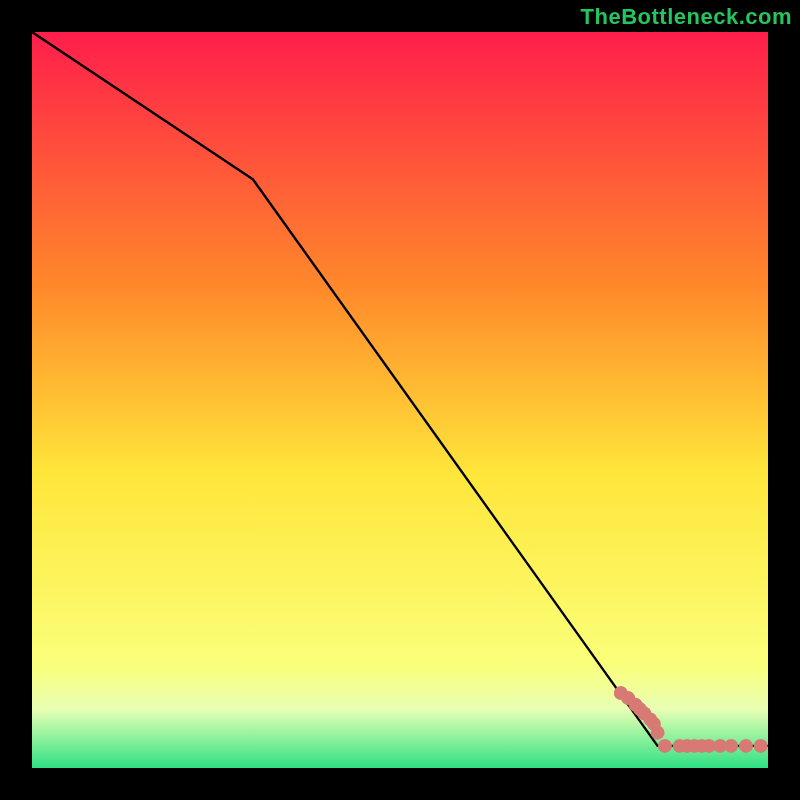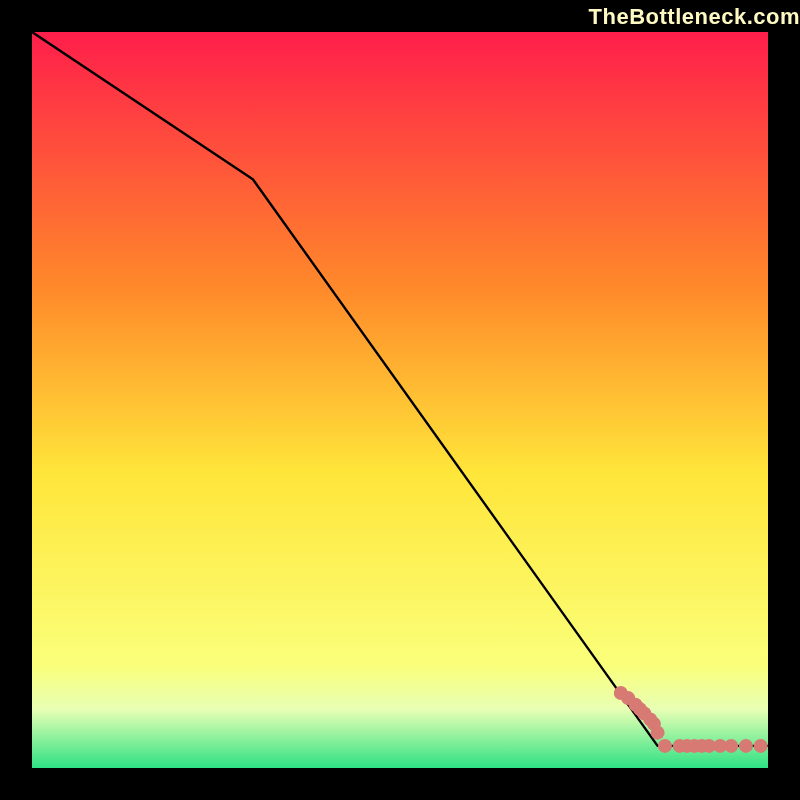--- a/index.html
+++ b/index.html
@@ -13,22 +13,22 @@
   }
   .stage {
     position: relative;
     width: 800px;
     height: 800px;
     background: #000;
   }
   .watermark {
     position: absolute;
     top: 4px;
-    right: 0;
-    color: #fef9c3;
+    right: 8px;
+    color: #22c55e;
     font-size: 22px;
     font-weight: 600;
     letter-spacing: 0.5px;
     user-select: none;
   }
   .plot {
     position: absolute;
     left: 32px;
     top: 32px;
     width: 736px;

